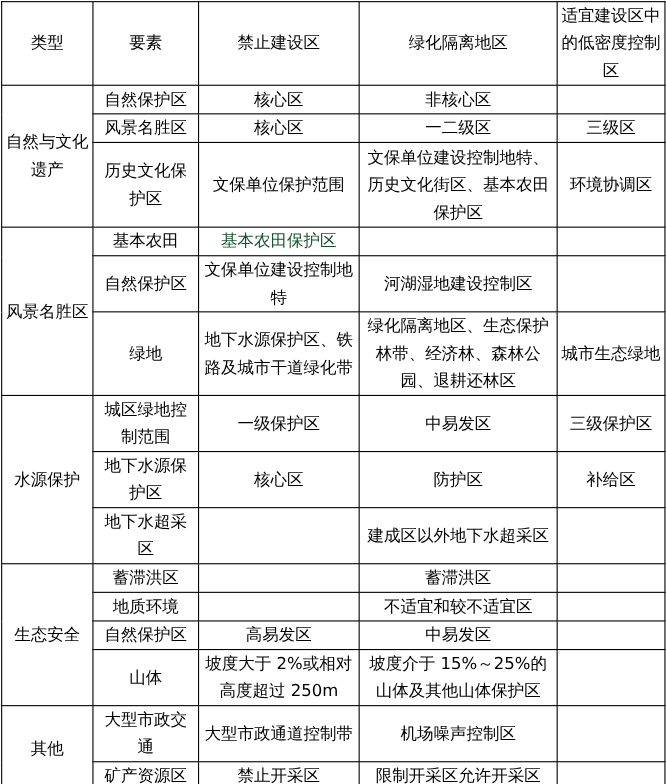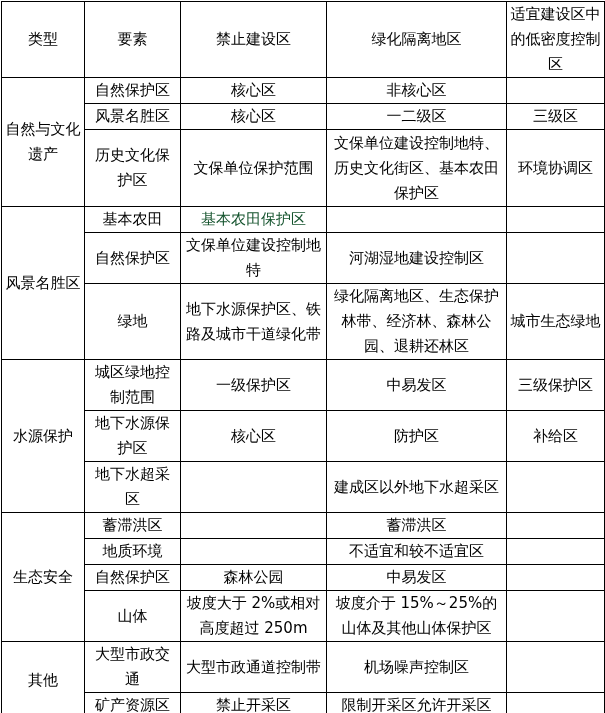--- a/index.html
+++ b/index.html
@@ -112,21 +112,21 @@
     <td></td>
   </tr>
   <tr style="height:26px">
     <td>地质环境</td>
     <td></td>
     <td>不适宜和较不适宜区</td>
     <td></td>
   </tr>
   <tr style="height:25px">
     <td>自然保护区</td>
-    <td>森林公园</td>
+    <td>高易发区</td>
     <td>中易发区</td>
     <td></td>
   </tr>
   <tr style="height:50px">
     <td>山体</td>
     <td>坡度大于 2%或相对高度超过 250m</td>
     <td>坡度介于 15%～25%的山体及其他山体保护区</td>
     <td></td>
   </tr>
 

